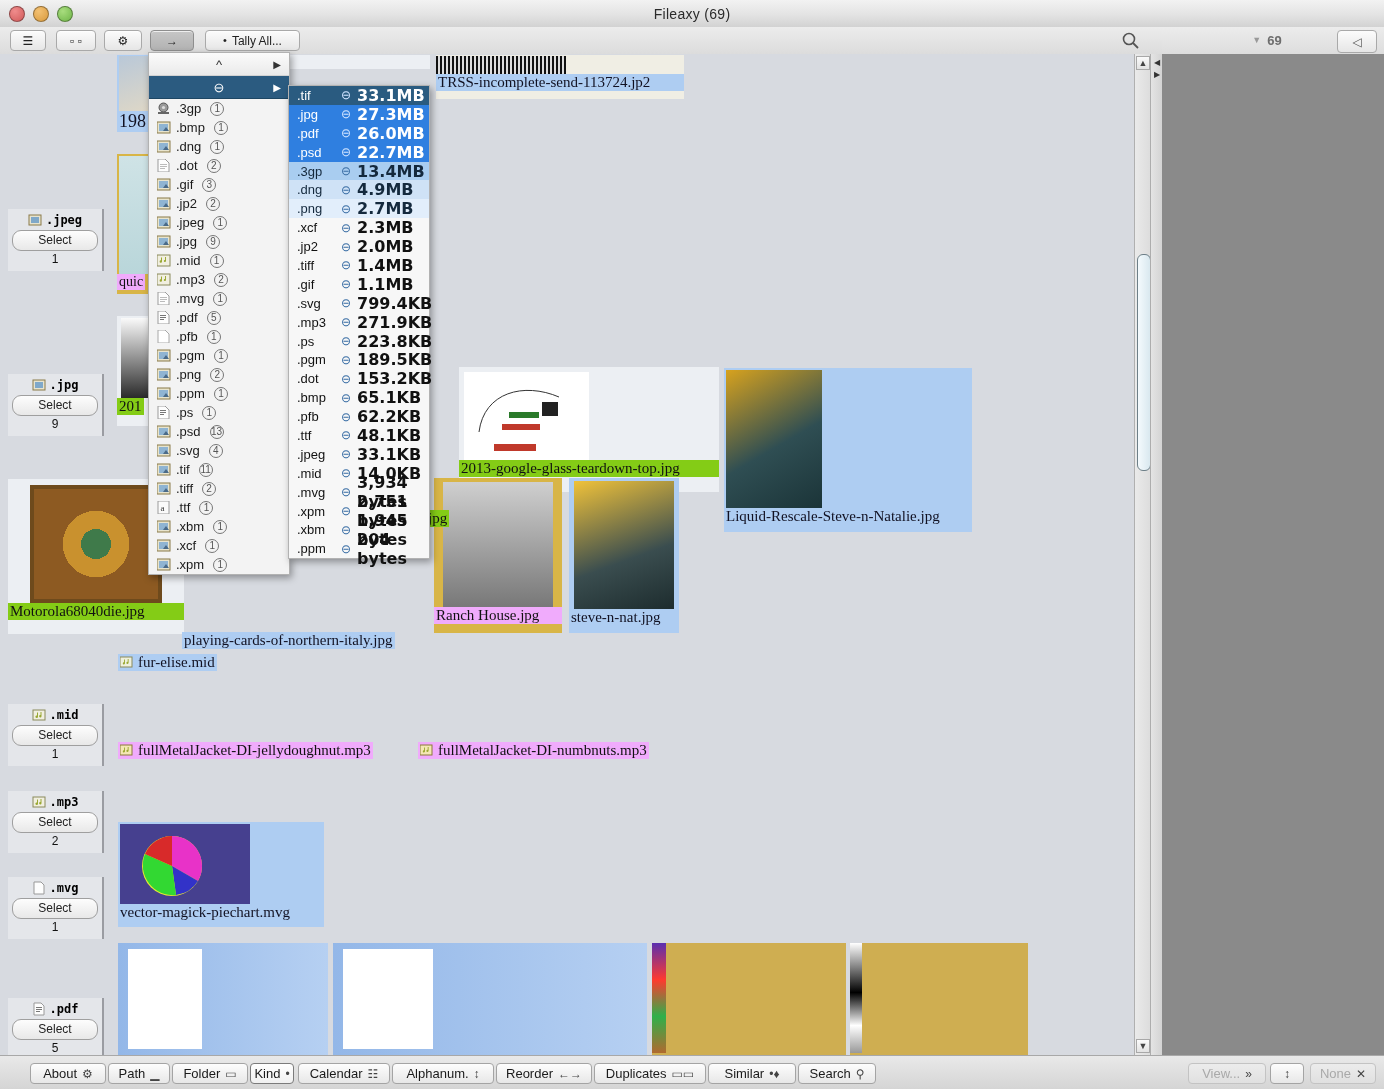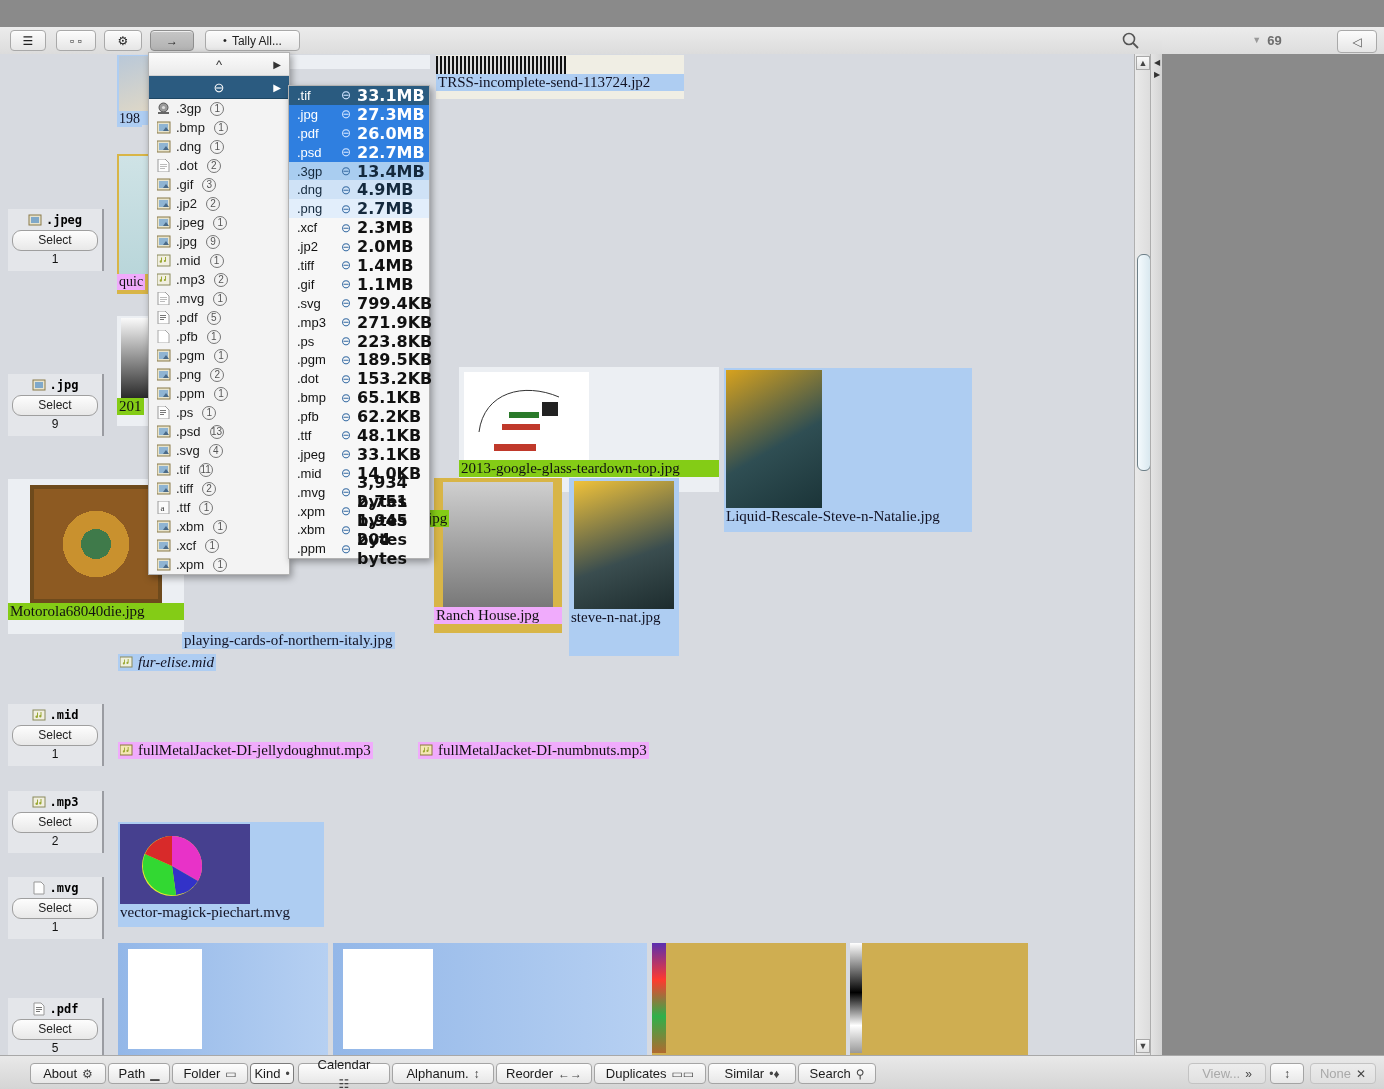--- a/index.html
+++ b/index.html
@@ -188,20 +188,28 @@
   }
   .bbtn.on{background:linear-gradient(to bottom,#ffffff,#f0f0f0);border-color:#7b7b7b;}
   .bbtn.dis{color:#a9a9a9;border-color:#c3c3c3;background:linear-gradient(to bottom,#ececec,#e0e0e0);}
   .gi{font-size:12px;color:#444;}
 </style>
 </head>
 <body>
 
 <div class="app">
 
+  <div class="titlebar">
+    <div class="traffic">
+      <div class="dot red"></div>
+      <div class="dot amber"></div>
+      <div class="dot green"></div>
+    </div>
+    <div class="title">Fileaxy  (69)</div>
+  </div>
 
   <div class="toolbar">
     <div class="tbtn" id="btn-hamburger">
       <span>☰</span>
     </div>
     <div class="tbtn" id="btn-panes">
       <span>▫ ▫</span>
     </div>
     <div class="tbtn" id="btn-gear">
       <span>⚙</span>
@@ -319,21 +327,21 @@
           </span>
           <span>.pdf</span>
         </div>
         <div class="selbtn">Select</div>
         <div class="gcount">5</div>
       </div>
     </div>
 
     <div class="thumbbox sel" style="position:absolute;left:117px;top:1px;width:44px;height:70px;">
       <div style="width:40px;height:55px;margin:1px auto 0;background:linear-gradient(160deg,#b9c8d8,#e0d8c6);"></div>
-      <div class="cap sel" style="font-size:14px;">198</div>
+      <div class="cap sel" style="font-size:18px;">198</div>
     </div>
 
     <div class="thumbbox plain" style="position:absolute;left:280px;top:1px;width:150px;height:14px;"></div>
     <div style="position:absolute;left:436px;top:1px;width:248px;height:44px;background:#f0eee4;">
       <div style="width:130px;height:18px;margin:1px 0 0 0;background:repeating-linear-gradient(90deg,#111 0 2px,#ddd 2px 4px);"></div>
       <div class="cap sel" style="display:block;">TRSS-incomplete-send-113724.jp2</div>
     </div>
 
     <div class="thumbbox gold" style="position:absolute;left:117px;top:100px;width:40px;height:140px;">
       <div style="width:36px;height:118px;margin:2px auto 0;background:linear-gradient(180deg,#cfe3e6,#b9d6da);"></div>
@@ -372,27 +380,27 @@
     <div class="thumbbox sel" style="position:absolute;left:724px;top:314px;width:248px;height:164px;">
       <div style="width:96px;height:138px;margin:2px 0 0 2px;background:linear-gradient(150deg,#d7a21e,#2f4e53 55%,#1b3438);"></div>
       <div class="cap sel" style="display:block;">Liquid-Rescale-Steve-n-Natalie.jpg</div>
     </div>
 
     <div class="thumbbox gold" style="position:absolute;left:434px;top:424px;width:128px;height:155px;">
       <div style="width:110px;height:125px;margin:4px auto 0;background:linear-gradient(180deg,#cfcfcf,#787878);"></div>
       <div class="cap gold" style="display:block;">Ranch House.jpg</div>
     </div>
 
-    <div class="thumbbox sel" style="position:absolute;left:569px;top:424px;width:110px;height:178px;">
+    <div class="thumbbox sel" style="position:absolute;left:569px;top:424px;width:110px;height:155px;">
       <div style="width:100px;height:128px;margin:3px auto 0;background:linear-gradient(160deg,#f0c23a,#3a4d4f 60%,#1d2c2e);"></div>
       <div class="cap sel" style="display:block;">steve-n-nat.jpg</div>
     </div>
 
 
-    <div style="position:absolute;left:118px;top:600px;font-style:italic;">
+    <div style="position:absolute;left:118px;top:600px;">
       <span class="cap sel" style="display:inline-flex;align-items:center;gap:4px;">
         <span class="ficon">
           <svg width="13" height="13">
               <rect x="0" y="1" width="12" height="10" fill="#eef0dd" stroke="#8a8a5a"></rect>
               <path d="M5 3.5v3.8a1.1 1.1 0 1 1-.9-1.1V3.5z" fill="#9aa832"></path>
               <path d="M8.6 3v3.8a1.1 1.1 0 1 1-.9-1.1V3z" fill="#9aa832"></path>
             </svg>
         </span>
         <span>fur-elise.mid</span>
       </span>
@@ -854,21 +862,21 @@
           <span class="gi">▁</span>
         </div>
         <div class="bbtn" style="left: 172px; width: 76px;">
           <span>Folder</span>
           <span class="gi">▭</span>
         </div>
         <div class="bbtn on" style="left: 250px; width: 44px;">
           <span>Kind</span>
           <span class="gi">•</span>
         </div>
-        <div class="bbtn" style="left: 298px; width: 92px; flex-direction: column;">
+        <div class="bbtn" style="left: 298px; width: 92px;">
           <span>Calendar</span>
           <span class="gi">☷</span>
         </div>
         <div class="bbtn" style="left: 392px; width: 102px;">
           <span>Alphanum.</span>
           <span class="gi">↕</span>
         </div>
         <div class="bbtn" style="left: 496px; width: 96px;">
           <span>Reorder</span>
           <span class="gi">←→</span>

